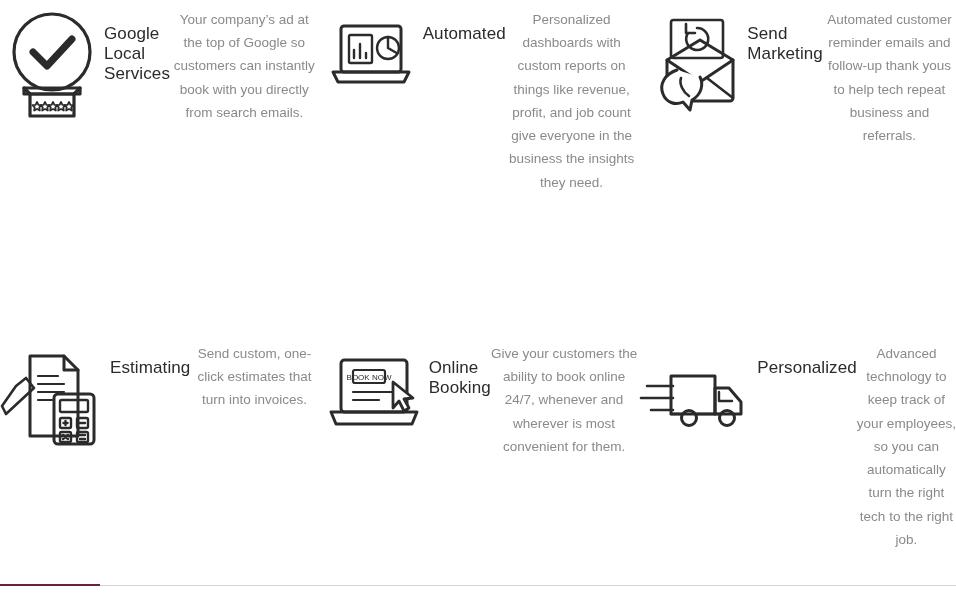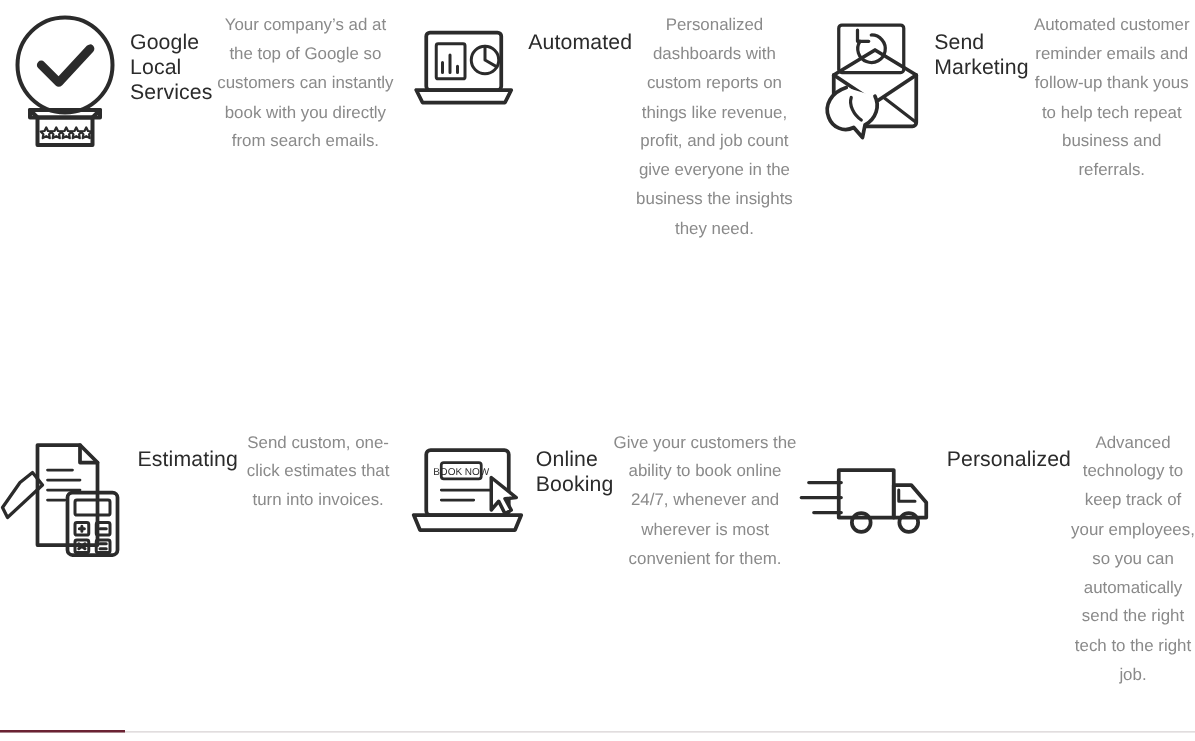--- a/index.html
+++ b/index.html
@@ -182,20 +182,20 @@
           <path d="M82 50 v9 h13" stroke-width="2.4"></path>
           <circle cx="52" cy="76" r="7.5"></circle>
           <circle cx="90" cy="76" r="7.5"></circle>
           <path d="M59 72 h24 M34 72 h10" stroke-width="2.4"></path>
           <g stroke-width="2.6">
             <path d="M10 44 h26 M4 56 h32 M14 68 h22"></path>
           </g>
         </svg>
       </div>
       <div class="card-title">Personalized</div>
-      <div class="card-desc">Advanced technology to keep track of your employees, so you can automatically send the right tech to the right job.</div>
+      <div class="card-desc">Advanced technology to keep track of your employees, so you can automatically turn the right tech to the right job.</div>
     </div>
 
   </div>
 
   <div class="bottom-rule"></div>
   <div class="bottom-rule-accent"></div>
 </div>
 
 </body></html>

